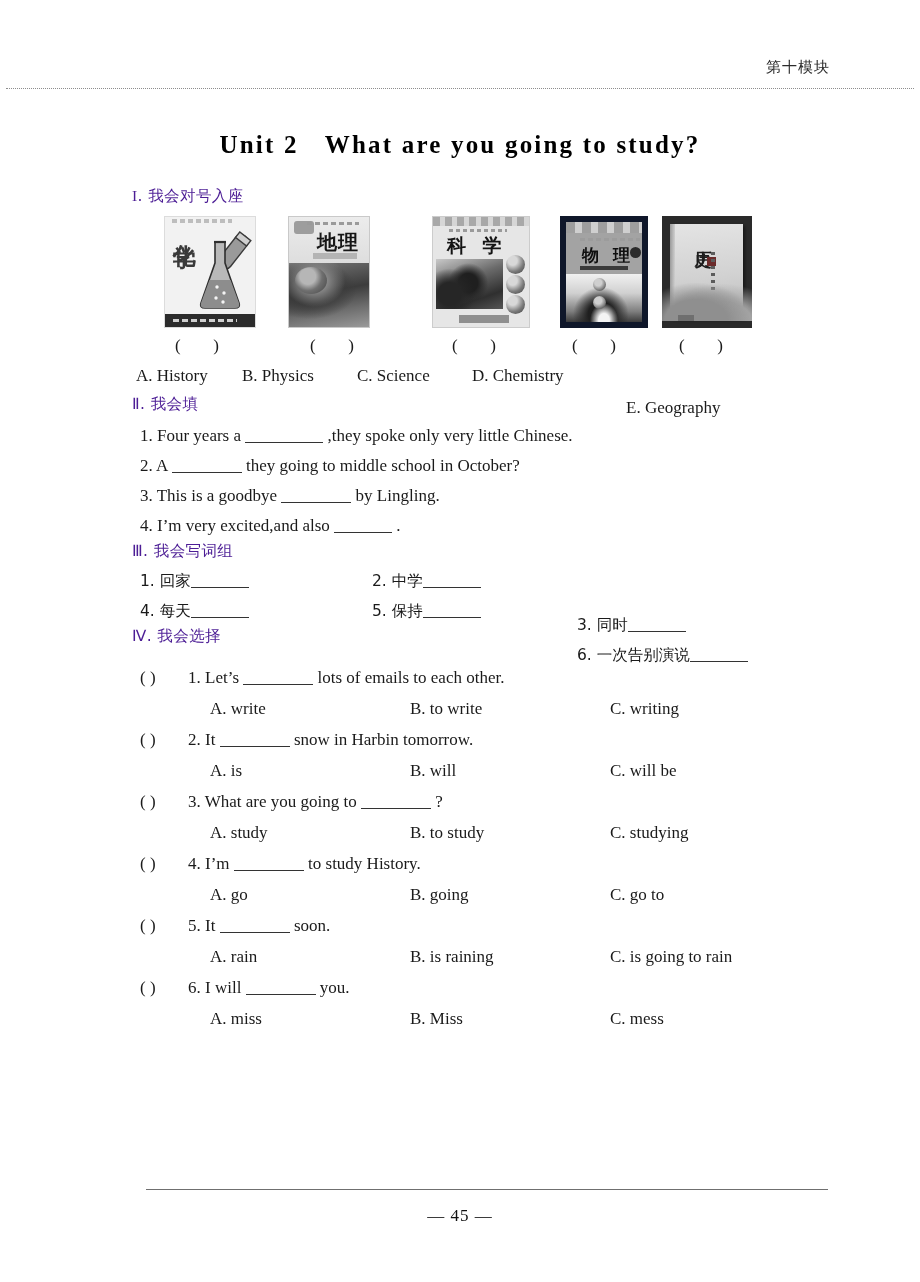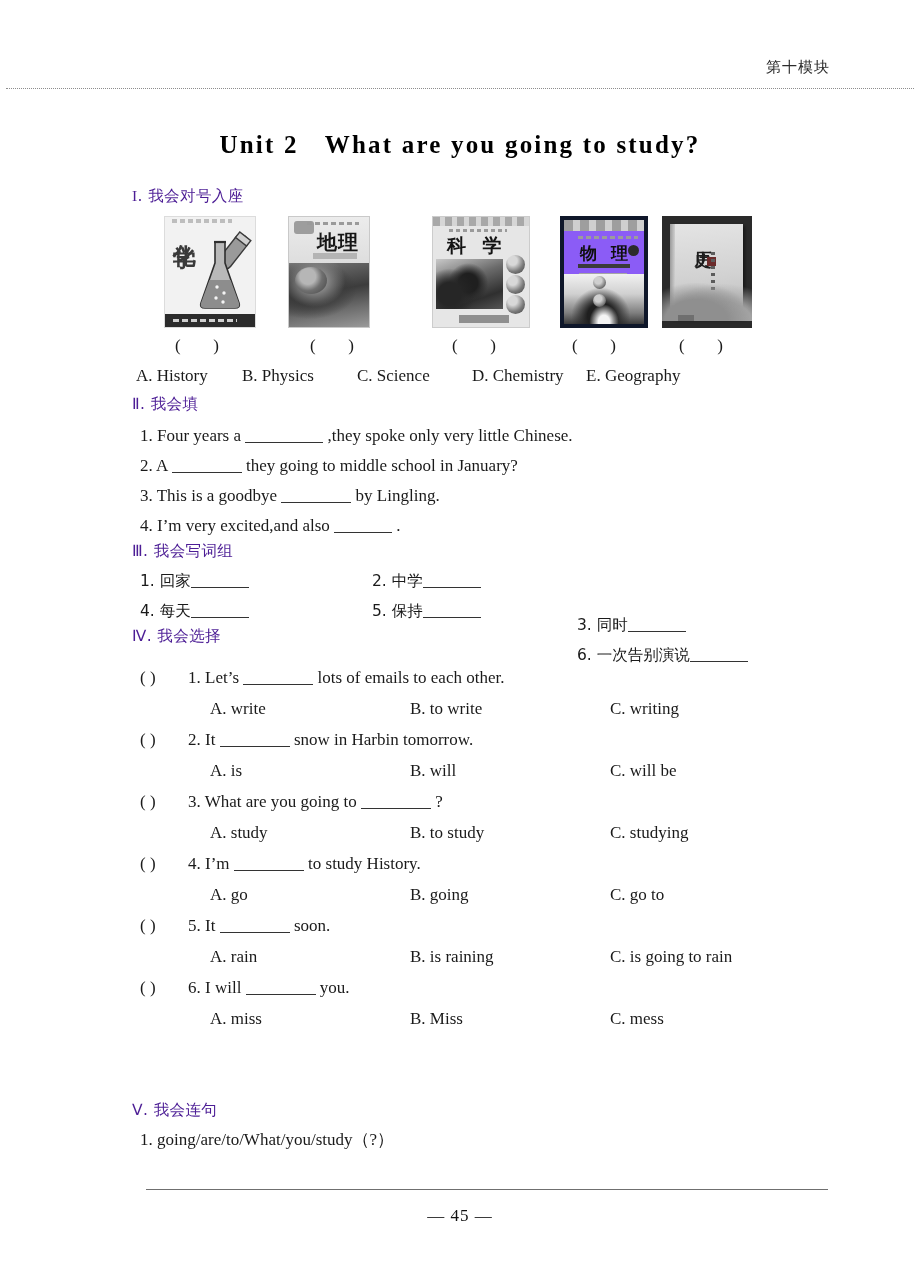--- a/index.html
+++ b/index.html
@@ -233,22 +233,22 @@
   .cover-sci .d3 { top: 78px; }
   .cover-sci .botbar {
     position: absolute; left: 26px; right: 20px; bottom: 4px; height: 8px;
     background: #8f8f8f;
   }
 
   
   .cover-phy {
     width: 100%; height: 100%;
     position: relative;
-    background: #8b5cf6;
-    border: 4px solid #0f172a;
+    background: #a3a3a3;
+    border: 6px solid #0f172a;
     box-sizing: border-box;
     overflow: hidden;
   }
   .cover-phy .strip {
     position: absolute; left:0; right:0; top:0; height:11px;
     background: repeating-linear-gradient(90deg,#9e9e9e 0 9px,#cfcfcf 9px 16px);
   }
   .cover-phy .cn {
     position: absolute; left: 16px; top: 22px;
     font-family: "DejaVu Sans", sans-serif;
@@ -360,21 +360,21 @@
     position: relative;
     height: 28px;
     margin-top: 4px;
     font-size: 17px;
   }
   .opt-row span { position: absolute; top: 0; white-space: nowrap; }
   .opt-row .o1 { left: 4px; }
   .opt-row .o2 { left: 110px; }
   .opt-row .o3 { left: 225px; }
   .opt-row .o4 { left: 340px; }
-  .opt-row .o5 { left: 454px; }
+  .opt-row .o5 { left: 494px; margin-top: 32px; }
 
   
   .qline {
     font-size: 17px;
     line-height: 30px;
     white-space: nowrap;
   }
   .blank {
     display: inline-block;
     border-bottom: 1px solid #333;
@@ -564,21 +564,21 @@
 
     <div class="section-head">
       <span class="roman">Ⅱ</span><span>. 我会填</span>
     </div>
 
     <div class="sec2">
       <div class="qline">
         <span>1. Four years a </span><span class="blank bw-lg"></span><span> ,they spoke only very little Chinese.</span>
       </div>
       <div class="qline">
-        <span>2. A </span><span class="blank bw-md"></span><span> they going to middle school in January?</span>
+        <span>2. A </span><span class="blank bw-md"></span><span> they going to middle school in October?</span>
       </div>
       <div class="qline">
         <span>3. This is a goodbye </span><span class="blank bw-md"></span><span> by Lingling.</span>
       </div>
       <div class="qline">
         <span>4. I’m very excited,and also </span><span class="blank bw-sm"></span><span> .</span>
       </div>
     </div>
 
     <div class="section-head">
@@ -653,25 +653,19 @@
         <span class="mc-paren">(     )</span><span>6. I will </span><span class="blank bw-md"></span><span> you.</span>
       </div>
       <div class="mc-opts">
         <span class="a">A. miss</span>
         <span class="b">B. Miss</span>
         <span class="c">C. mess</span>
       </div>
 
     </div>
 
-    <div class="sec5">
-      <div class="section-head">
-        <span class="roman">Ⅴ</span><span>. 我会连句</span>
-      </div>
-      <div class="qline">1. going/are/to/What/you/study（?）</div>
-    </div>
 
   </div>
 
   <div class="footer-rule"></div>
   <div class="folio">— 45 —</div>
 
 </div>
 
 </body></html>

